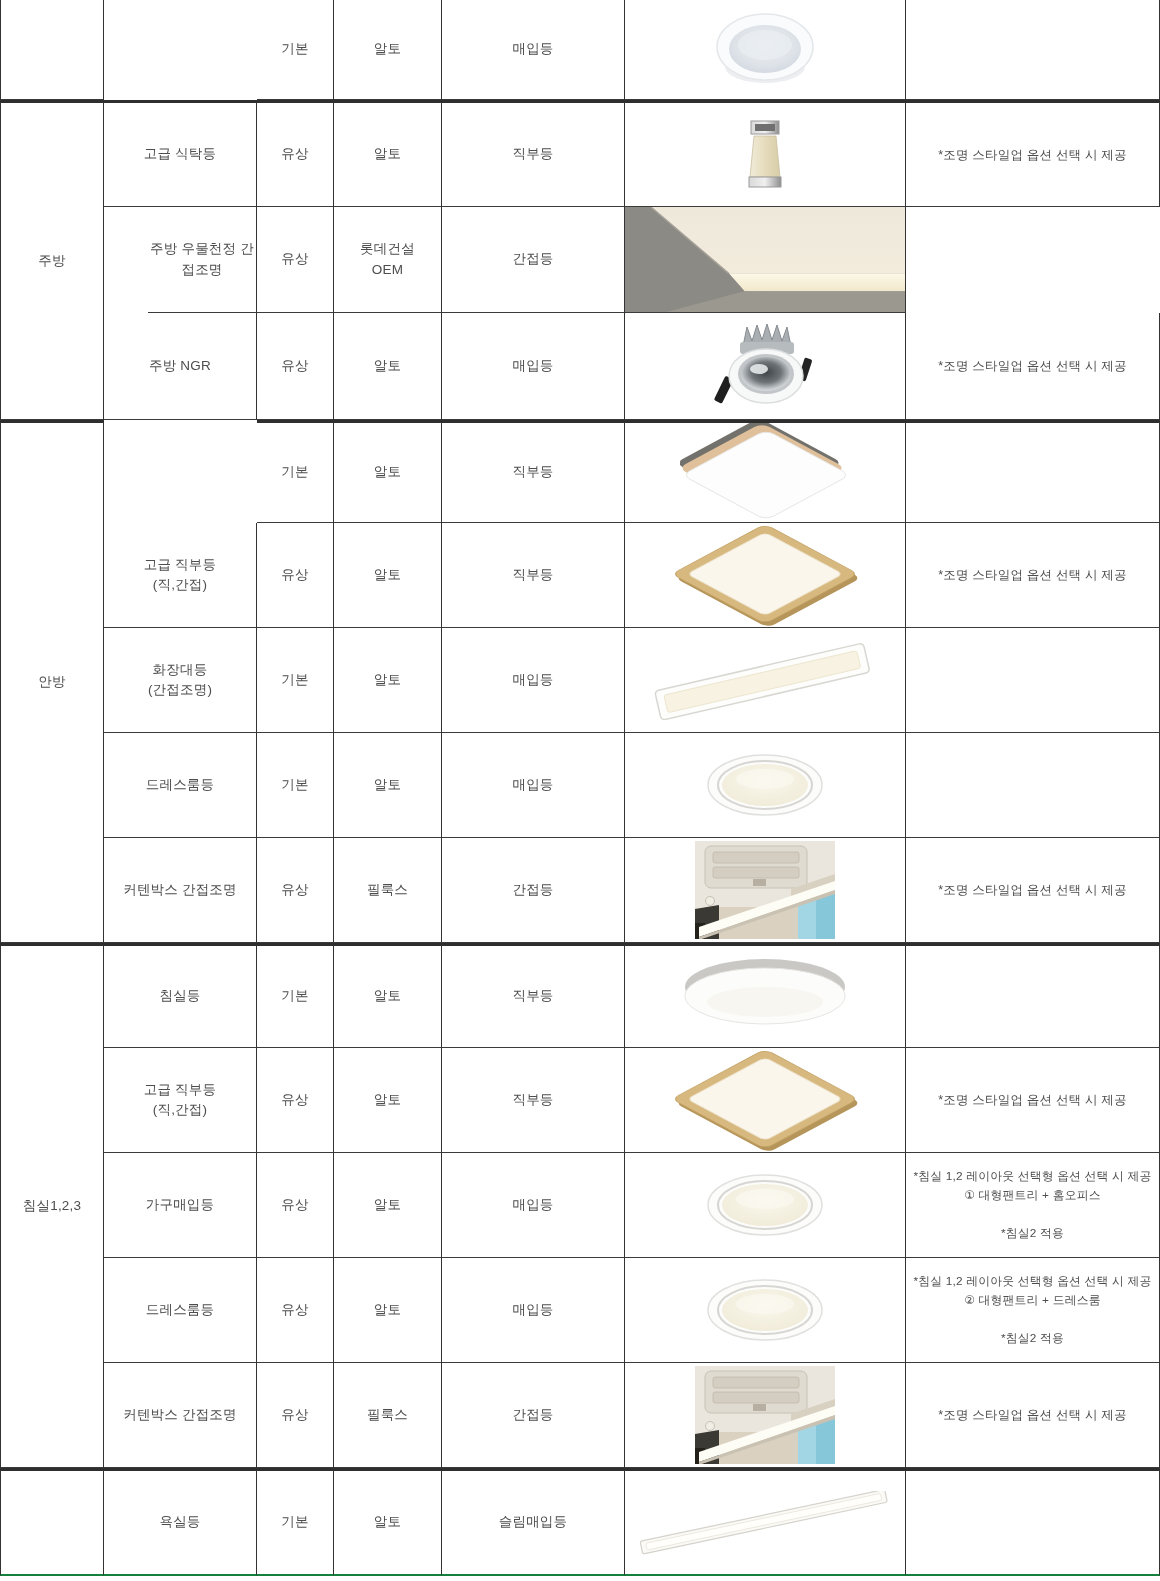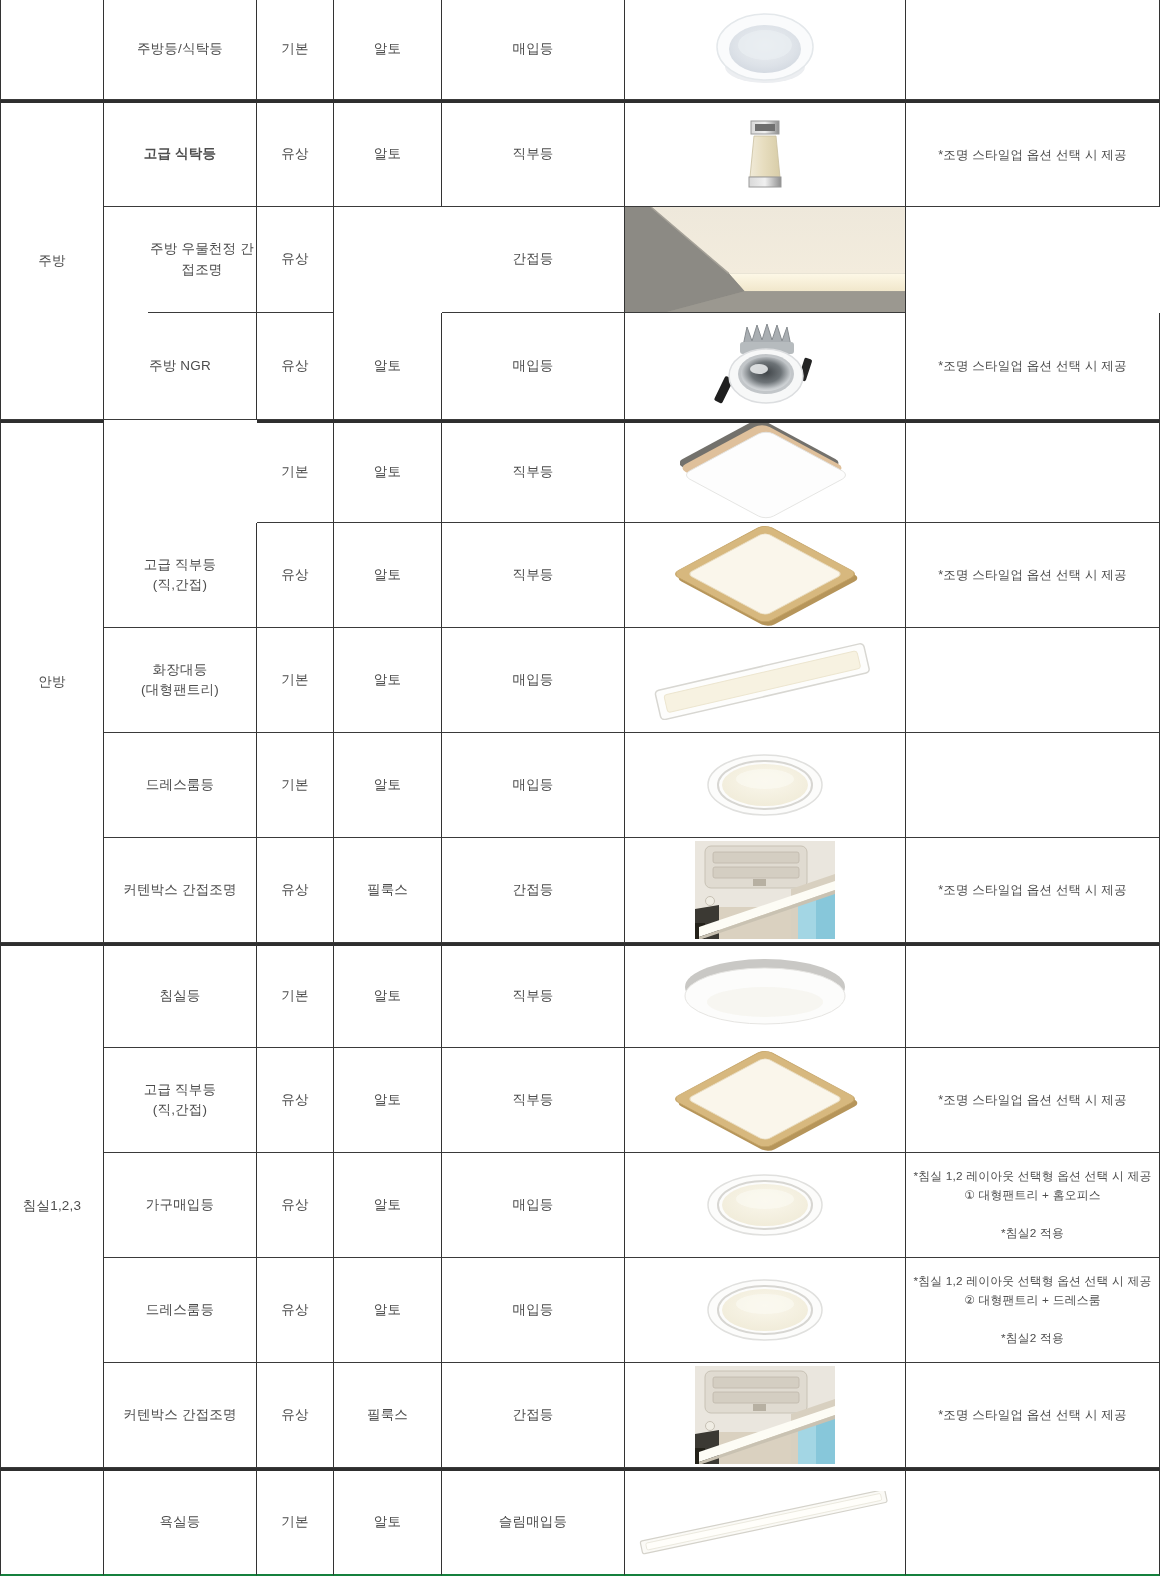--- a/index.html
+++ b/index.html
@@ -31,40 +31,39 @@
   .note.small{font-size:11.8px;line-height:1.62;}
   .img{padding:0;}
   .imgwrap{display:flex;align-items:center;justify-content:center;width:100%;height:100%;}
   .img.bleed .imgwrap svg{width:100%;height:100%;display:block;}
 </style>
 </head>
 <body>
 
 <div class="tbl" id="tbl">
     <div class="cell c1 room" style="grid-area: 1 / 1 / span 1;"></div>
-    <div class="cell " style="grid-area: 1 / 2;">주방등/식탁등</div>
     <div class="cell " style="grid-area: 1 / 3;">기본</div>
     <div class="cell " style="grid-area: 1 / 4;">알토</div>
     <div class="cell " style="grid-area: 1 / 5;">매입등</div>
     <div class="cell img" style="grid-area: 1 / 6;"><span class="imgwrap"><svg width="104" height="82" viewBox="0 0 104 82">
           <defs>
             <radialGradient id="rdg" cx="50%" cy="42%" r="62%">
               <stop offset="0%" stop-color="#eef1f4"></stop>
               <stop offset="70%" stop-color="#dde2e8"></stop>
               <stop offset="100%" stop-color="#d2d8e0"></stop>
             </radialGradient>
           </defs>
           <ellipse cx="52" cy="58" rx="40" ry="16" fill="#eceef1"></ellipse>
           <ellipse cx="52" cy="38" rx="48" ry="33" fill="#fafbfc" stroke="#e4e8eb" stroke-width="1.5"></ellipse>
           <ellipse cx="52" cy="40" rx="36" ry="24" fill="url(#rdg)"></ellipse>
           <ellipse cx="52" cy="36" rx="27" ry="15" fill="#e9edf1" opacity="0.8"></ellipse>
         </svg></span></div>
     <div class="cell note" style="grid-area: 1 / 7;"></div>
     <div class="cell c1 room gs" style="grid-area: 2 / 1 / span 3;">주방</div>
-    <div class="cell  gs" style="grid-area: 2 / 2; font-weight: bold;">고급 식탁등</div>
+    <div class="cell  gs" style="grid-area: 2 / 2;">고급 식탁등</div>
     <div class="cell  gs" style="grid-area: 2 / 3;">유상</div>
     <div class="cell  gs" style="grid-area: 2 / 4;">알토</div>
     <div class="cell  gs" style="grid-area: 2 / 5;">직부등</div>
     <div class="cell img gs" style="grid-area: 2 / 6;"><span class="imgwrap"><svg width="38" height="70" viewBox="0 0 38 70">
           <defs>
             <linearGradient id="pch" x1="0" y1="0" x2="1" y2="0">
               <stop offset="0%" stop-color="#d9d9d9"></stop>
               <stop offset="50%" stop-color="#f0f0f0"></stop>
               <stop offset="100%" stop-color="#8e8e8e"></stop>
             </linearGradient>
@@ -75,20 +74,22 @@
             </linearGradient>
           </defs>
           <rect x="5" y="1" width="28" height="13" fill="url(#pch)" stroke="#9a9a9a"></rect>
           <rect x="9" y="4" width="20" height="7" fill="#6f6f6f"></rect>
           <polygon points="8,16 30,16 34,57 4,57" fill="url(#psh)" stroke="#c9bf9f" stroke-width="0.8"></polygon>
           <rect x="3" y="57" width="32" height="10" fill="url(#pch)" stroke="#9a9a9a"></rect>
         </svg></span></div>
     <div class="cell note gs" style="grid-area: 2 / 7;">*조명 스타일업 옵션 선택 시 제공</div>
     <div class="cell " style="grid-area: 3 / 2; margin-left: 44px;">주방 우물천정 간접조명</div>
     <div class="cell " style="grid-area: 3 / 3;">유상</div>
+    <div class="cell " style="grid-area: 3 / 4;">롯데건설
+OEM</div>
     <div class="cell " style="grid-area: 3 / 5;">간접등</div>
     <div class="cell img bleed" style="grid-area: 3 / 6;"><span class="imgwrap"><svg viewBox="0 0 281 106" preserveAspectRatio="none">
           <defs>
             <linearGradient id="cvb" x1="0" y1="0" x2="0" y2="1">
               <stop offset="0%" stop-color="#fdf8e7"></stop>
               <stop offset="100%" stop-color="#f1e7cb"></stop>
             </linearGradient>
             <linearGradient id="cvc" x1="0" y1="0" x2="0" y2="1">
               <stop offset="0%" stop-color="#eee8db"></stop>
               <stop offset="100%" stop-color="#f3ecdd"></stop>
@@ -139,21 +140,21 @@
     <div class="cell " style="grid-area: 6 / 3;">유상</div>
     <div class="cell " style="grid-area: 6 / 4;">알토</div>
     <div class="cell " style="grid-area: 6 / 5;">직부등</div>
     <div class="cell img" style="grid-area: 6 / 6;"><span class="imgwrap"><svg width="200" height="124" viewBox="0 0 200 124">
           <rect x="-55" y="-55" width="110" height="110" rx="8" transform="translate(103,65) scale(1.2,0.64) rotate(45)" fill="#b6955a"></rect>
           <rect x="-55" y="-55" width="110" height="110" rx="8" transform="translate(100,61) scale(1.2,0.64) rotate(45)" fill="#d7b87e" stroke="#c3a264" stroke-width="1"></rect>
           <rect x="-46" y="-46" width="92" height="92" rx="6" transform="translate(100,61) scale(1.2,0.64) rotate(45)" fill="#faf6eb" stroke="#e9ddc2" stroke-width="1"></rect>
         </svg></span></div>
     <div class="cell note" style="grid-area: 6 / 7;">*조명 스타일업 옵션 선택 시 제공</div>
     <div class="cell " style="grid-area: 7 / 2;">화장대등
-(대형팬트리)</div>
+(간접조명)</div>
     <div class="cell " style="grid-area: 7 / 3;">기본</div>
     <div class="cell " style="grid-area: 7 / 4;">알토</div>
     <div class="cell " style="grid-area: 7 / 5;">매입등</div>
     <div class="cell img" style="grid-area: 7 / 6;"><span class="imgwrap"><svg width="240" height="80" viewBox="0 0 240 80">
           <g transform="rotate(-13 120 40)">
             <rect x="10" y="26" width="214" height="30" rx="4" fill="#fdfdfc" stroke="#d8d7d2" stroke-width="1.5"></rect>
             <rect x="18" y="32" width="198" height="18" rx="3" fill="#f7f2e1" stroke="#ece5cf" stroke-width="1"></rect>
           </g>
         </svg></span></div>
     <div class="cell note" style="grid-area: 7 / 7;"></div>

